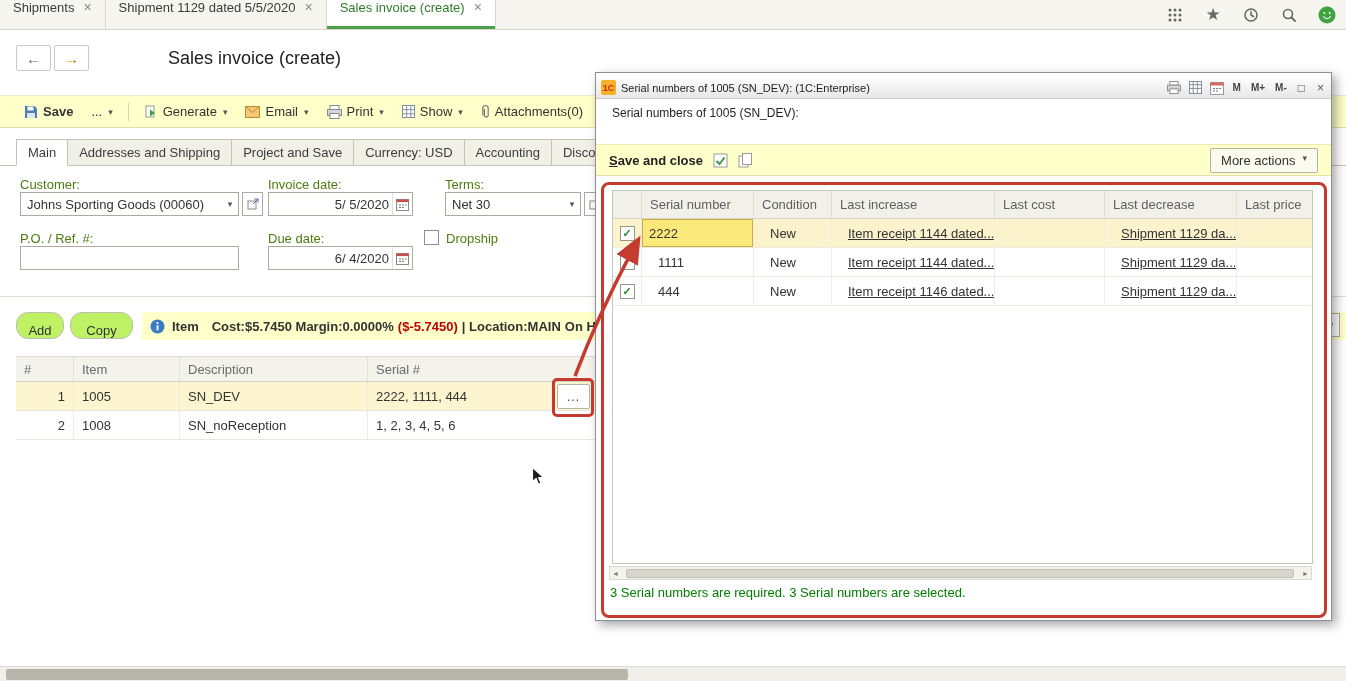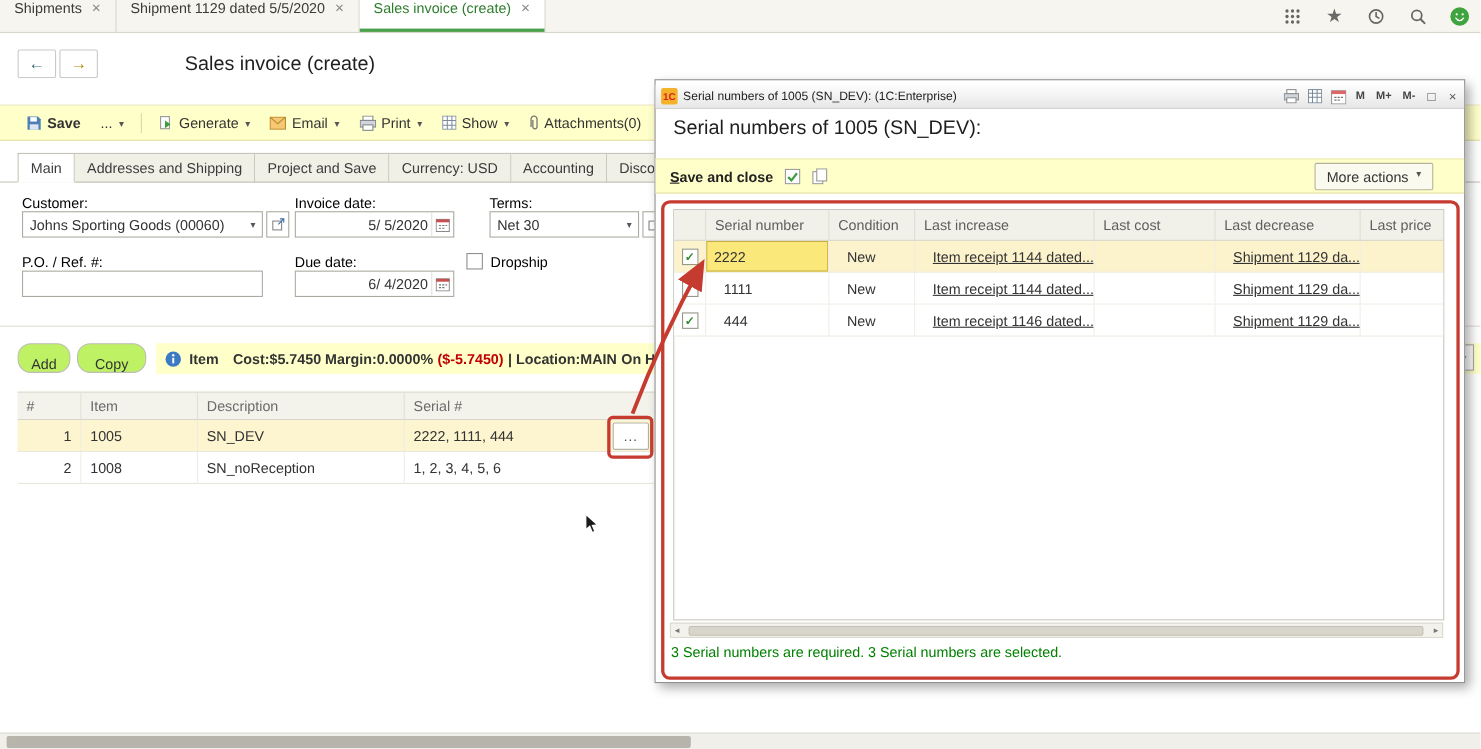--- a/index.html
+++ b/index.html
@@ -30,21 +30,21 @@
 .cmd-sep{width:1px;height:18px;background:#ddd9a4;margin:0 5px}
 
 
 .doctabs-line{position:absolute;left:0;top:165px;width:1346px;height:1px;background:#c6c4b8;z-index:1}
 .doctabs{position:absolute;left:16px;top:139px;height:27px;display:flex;z-index:2}
 .doctab{height:27px;display:flex;align-items:center;padding:0 11px;background:#f1f0e7;border:1px solid #c6c4b8;border-left:none;color:#3c3c3c;white-space:nowrap}
 .doctab:first-child{border-left:1px solid #c6c4b8}
 .doctab.active{background:#fff;border-bottom-color:#fff}
 
 
-.flabel{position:absolute;color:#000000;white-space:nowrap}
+.flabel{position:absolute;color:#4d7c0f;white-space:nowrap}
 .field{position:absolute;height:24px;background:#fff;border:1px solid #acaba1;display:flex;align-items:stretch}
 .field .val{flex:1;display:flex;align-items:center;padding:0 6px;white-space:nowrap;overflow:hidden}
 .field .val.right{justify-content:flex-end;padding-right:3px}
 .dd-btn{width:16px;display:flex;align-items:center;justify-content:center;font-size:9px;color:#555}
 .cal-btn{width:20px;display:flex;align-items:center;justify-content:center;border-left:1px solid #e3e2da}
 .sq-btn{position:absolute;width:21px;height:24px;background:#fff;border:1px solid #acaba1;display:flex;align-items:center;justify-content:center}
 .checkbox{position:absolute;width:15px;height:15px;background:#fff;border:1px solid #8f8f8f}
 .hsep{position:absolute;left:0;width:1346px;height:1px;background:#dedcd2}
 
 
@@ -69,24 +69,24 @@
 
 
 .dialog{position:absolute;left:595px;top:72px;width:737px;height:549px;background:#fff;border:1px solid #8f8f8f;box-shadow:4px 4px 10px rgba(0,0,0,.35);z-index:10}
 .dlg-titlebar{position:absolute;left:0;top:4px;right:0;height:22px;background:linear-gradient(#fdfdfd,#e7e7e7);border-bottom:1px solid #cfcfcf;display:flex;align-items:center;gap:5px;padding:0 5px;font-size:11px;color:#222}
 .onec-logo{width:15px;height:15px;background:#f3b229;color:#d22;font-weight:bold;font-size:9px;display:flex;align-items:center;justify-content:center;border-radius:2px;flex:none}
 .dlg-title{white-space:nowrap;overflow:hidden}
 .dlg-tbicons{margin-left:auto;display:flex;align-items:center;gap:8px}
 .tbi{display:flex;align-items:center;justify-content:center}
 .mbtn{font-size:10px;font-weight:bold;color:#444;padding:0 1px}
 .wbtn{font-size:12px;color:#555;padding:0 2px}
-.dlg-heading{position:absolute;left:16px;top:33px;font-size:18px;color:#1e1e1e}
+.dlg-heading{position:absolute;left:16px;top:33px;font-size:12px;color:#1e1e1e}
 .dlg-toolbar{position:absolute;left:0;top:71px;right:0;height:32px;background:#ffffc9;border-top:1px solid #eceab2;border-bottom:1px solid #e3e0a8;display:flex;align-items:center;gap:10px;padding:0 13px}
 .saveclose{font-weight:bold;color:#222}
-.more-actions{margin-left:auto;margin-right:15px;display:flex;align-items:flex-start;gap:6px;padding:4px 10px;background:#fbfaef;border:1px solid #b5b49b;border-radius:2px;color:#333}
+.more-actions{margin-left:auto;display:flex;align-items:flex-start;gap:6px;padding:4px 10px;background:#fbfaef;border:1px solid #b5b49b;border-radius:2px;color:#333}
 
 .dlg-table{position:absolute;left:16px;top:117px;width:701px;height:374px;border:1px solid #c8c7bd;background:#fff}
 .dhead{display:flex;height:28px;background:#f1f0e9;border-bottom:1px solid #d6d4ca;color:#5f5f5f}
 .dhead .dc{display:flex;align-items:center;padding:0 8px;border-right:1px solid #e0ded4}
 .drow{display:flex;height:29px;border-bottom:1px solid #edebe1;background:#fff}
 .drow.selected{background:#fcf3cd}
 .drow .dc{display:flex;align-items:center;padding:0 16px;border-right:1px solid #f0eee4;white-space:nowrap;overflow:hidden}
 .dc0{width:29px;justify-content:center;padding:0!important}
 .dc1{width:112px}.dc2{width:78px}.dc3{width:163px}.dc4{width:110px}.dc5{width:132px}.dc6{width:73px;border-right:none!important}
 .editcell{padding:0!important}

